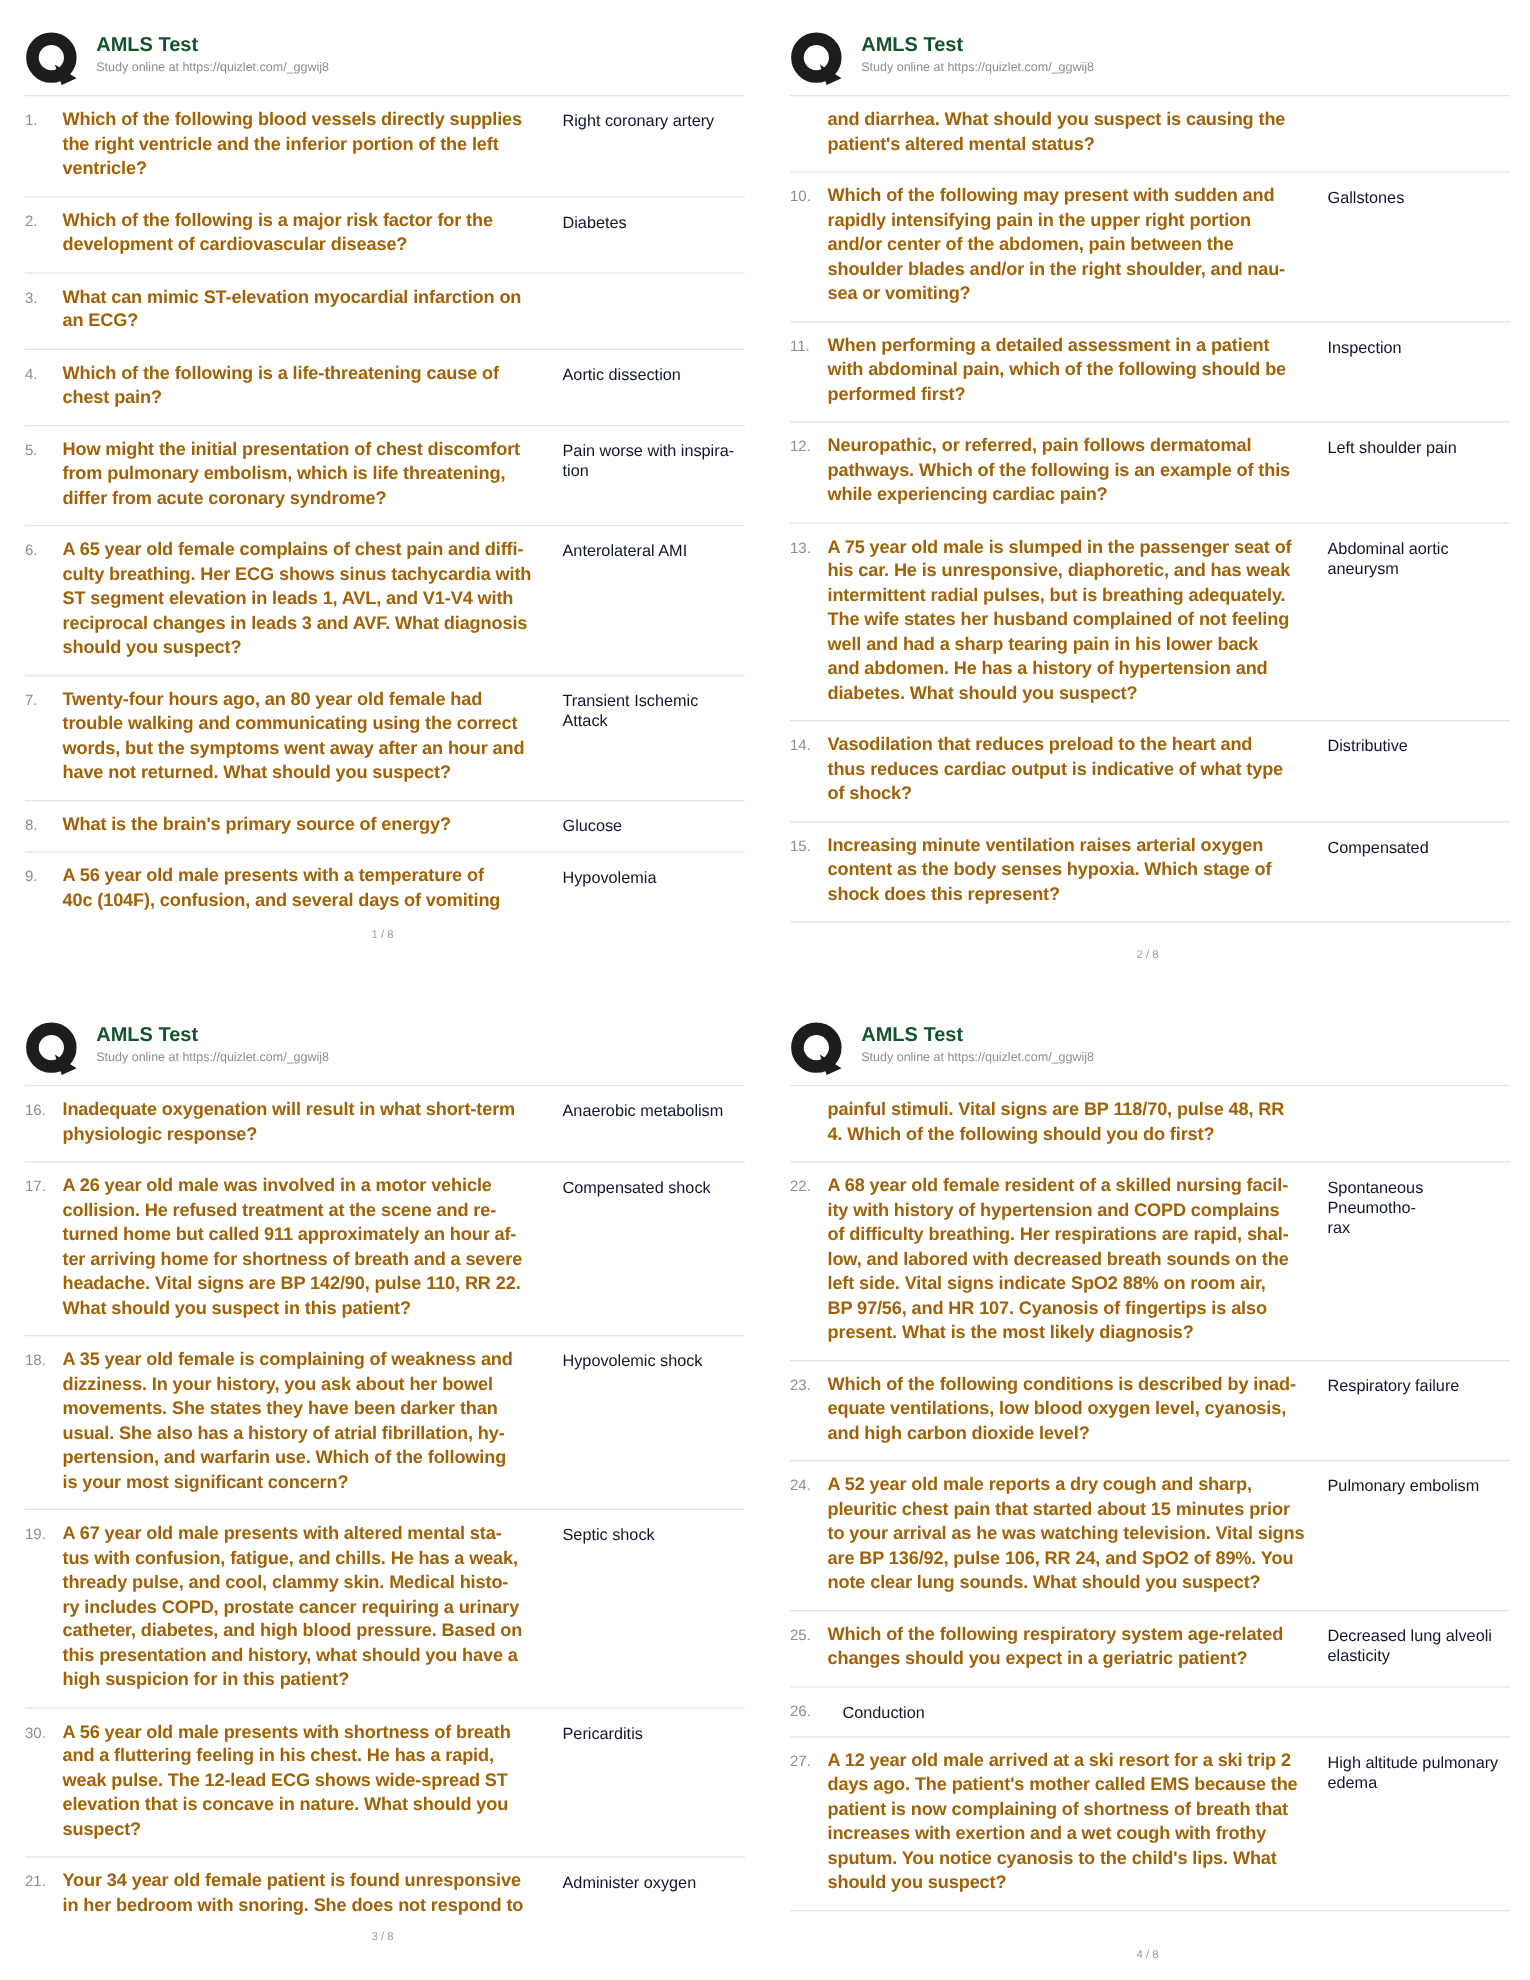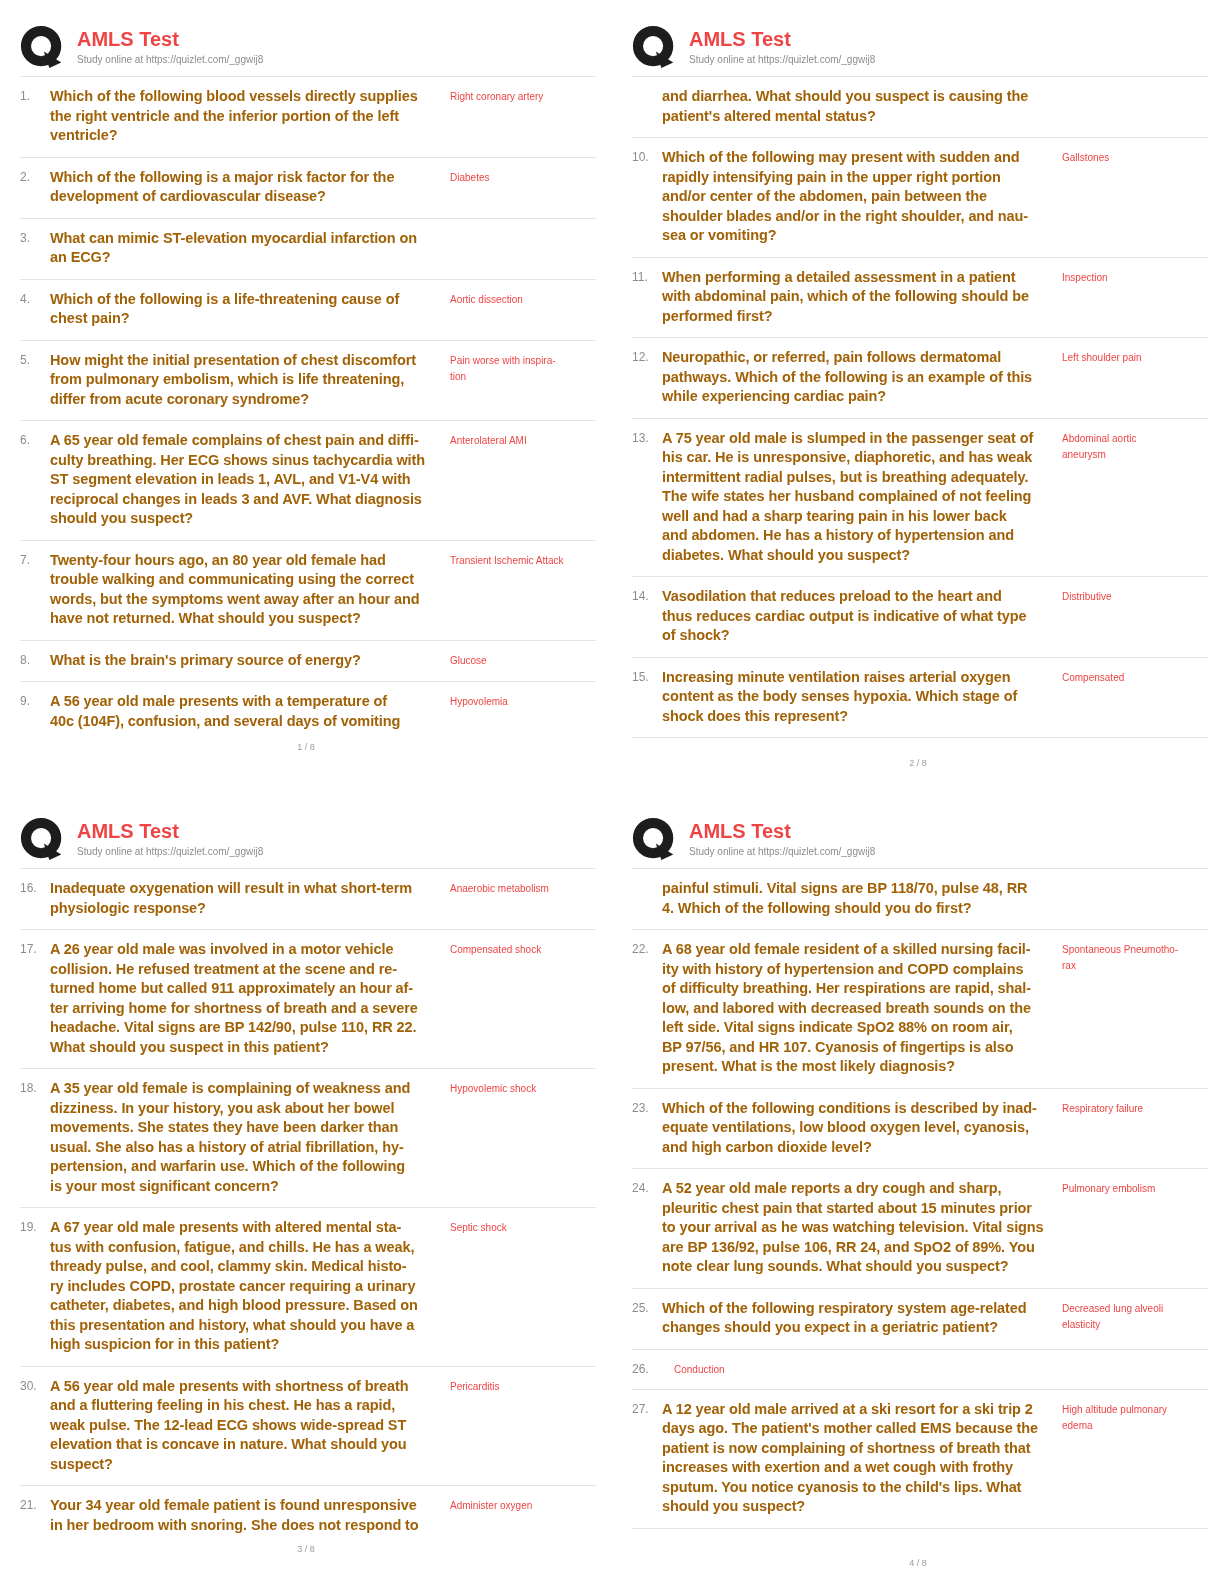--- a/index.html
+++ b/index.html
@@ -6,28 +6,28 @@
   body{width:1224px;height:1584px;position:relative;font-family:"Liberation Sans",sans-serif;-webkit-font-smoothing:antialiased;}
   .sheet{position:absolute;width:612px;height:792px;box-sizing:border-box;padding:24px 16px 0 20px;background:#fff;}
   #sheet0{left:0;top:0}
   #sheet1{left:612px;top:0}
   #sheet2{left:0;top:792px}
   #sheet3{left:612px;top:792px}
 
   .hdr{display:flex;align-items:flex-start;gap:13px;padding-bottom:7px;border-bottom:1px solid #e4e4e4;}
   .logo{width:44px;height:44px;flex:0 0 44px;margin-top:1px;}
   .hdr-text{padding-top:3px;}
-  .title{font-size:20px;font-weight:bold;color:#ef4444;line-height:1.2;}
+  .title{font-size:16px;font-weight:bold;color:#14532d;line-height:1.2;}
   .subtitle{font-size:10px;color:#8d8d8d;margin-top:3px;}
 
   .row{display:flex;align-items:flex-start;border-bottom:1px solid #e4e4e4;padding:10px 0 11px 0;}
   .row.last-open{border-bottom:none;}
   .num{flex:0 0 30px;font-size:12px;color:#8c8c8c;padding-top:2px;}
   .q{flex:0 0 388px;font-size:14.5px;line-height:19.5px;color:#a16207;font-weight:600;white-space:pre-line;letter-spacing:-0.1px;}
-  .a{flex:1 1 auto;font-size:10px;line-height:16px;color:#ef4444;padding-left:12px;padding-top:2px;white-space:pre-line;}
+  .a{flex:1 1 auto;font-size:13px;line-height:16px;color:#0f172a;padding-left:12px;padding-top:2px;white-space:pre-line;}
 
   .footer{position:absolute;left:0;right:0;text-align:center;font-size:9px;color:#9b9b9b;}
   #sheet0 .footer{bottom:40px;}
   #sheet1 .footer{bottom:24px;}
   #sheet2 .footer{bottom:30px;}
   #sheet3 .footer{bottom:16px;}
 </style>
 </head>
 <body>
 

